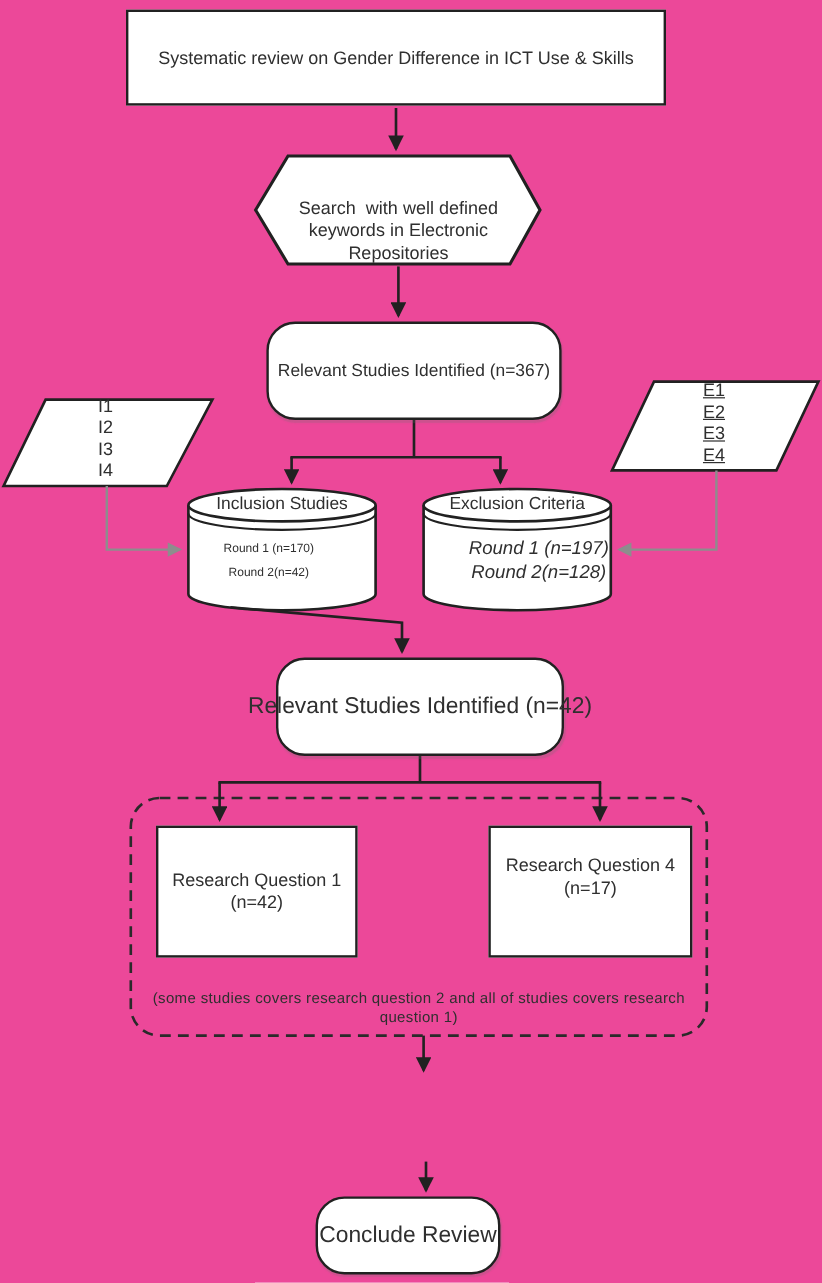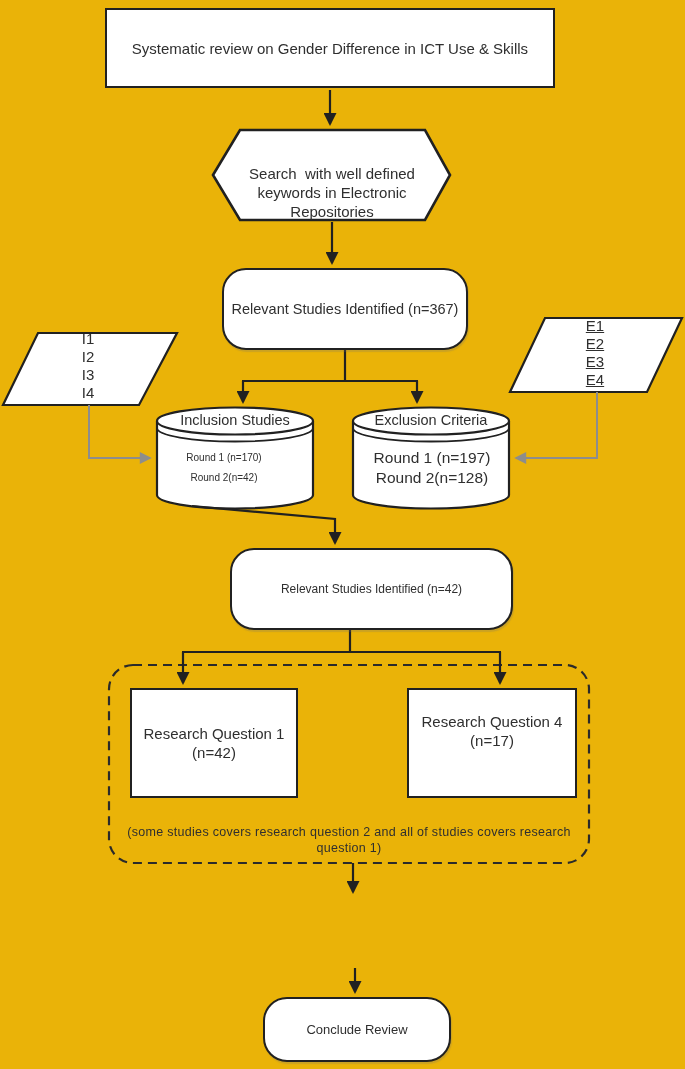--- a/index.html
+++ b/index.html
@@ -1,46 +1,46 @@
 <!DOCTYPE html>
 <html><head>
 <meta charset="utf-8">
 <style>
   html,body{margin:0;padding:0;background:#fcfcfc;}
-  #stage{position:relative;width:685px;height:1069px;background:#eab308;overflow:hidden;
+  #stage{position:relative;width:685px;height:1069px;background:#ec4899;overflow:hidden;
          font-family:"Liberation Sans",sans-serif;}
   #diagram-svg{position:absolute;left:0;top:0;z-index:1;}
   .shape{fill:#ffffff;stroke:#212121;stroke-width:2.6;}
   .thin{stroke-width:2.2;}
   .rim{fill:none;stroke:#212121;stroke-width:1.8;}
   .conn{fill:none;stroke:#212121;stroke-width:2.2;}
   .gconn{fill:none;stroke:#8d8d8d;stroke-width:2;}
   .dashedbox{fill:none;stroke:#2a2a2a;stroke-width:2.2;stroke-dasharray:9 6;}
   .bx{position:absolute;box-sizing:border-box;background:#ffffff;border:2.4px solid #212121;
       display:flex;align-items:center;justify-content:center;text-align:center;
       color:#2f2f2f;white-space:pre;z-index:2;}
   .rnd{border-radius:24px;border-width:2.2px;box-shadow:1px 2px 1px rgba(110,110,110,0.25);}
   #bx-title{left:105px;top:8px;width:450px;height:80px;font-size:15px;}
   #bx-n367{left:222px;top:268px;width:246px;height:82px;font-size:14.5px;}
-  #bx-n42{left:230px;top:548px;width:283px;height:82px;font-size:12px;}
+  #bx-n42{left:230px;top:548px;width:240px;height:82px;font-size:19px;}
   #bx-rq1{left:130px;top:688px;width:168px;height:110px;align-items:flex-start;
           padding-top:34px;font-size:15px;line-height:19px;}
   #bx-rq2{left:407px;top:688px;width:170px;height:110px;align-items:flex-start;
           padding-top:22px;font-size:15px;line-height:19px;}
   #bx-inf{left:158px;top:897px;width:388px;height:71px;border-radius:32px;
           font-size:15px;line-height:19px;}
-  #bx-conclude{left:263px;top:997px;width:188px;height:65px;font-size:13px;}
+  #bx-conclude{left:263px;top:997px;width:154px;height:65px;font-size:19px;}
   .lbl{position:absolute;color:#2f2f2f;text-align:center;white-space:pre;z-index:3;}
   #lbl-hex{left:222px;top:149px;width:220px;font-size:15px;line-height:19px;margin-top:15px;}
   #lbl-i{left:38px;top:330px;width:100px;font-size:15px;line-height:18px;}
   #lbl-e{left:545px;top:317px;width:100px;font-size:15px;line-height:18px;text-decoration:underline;}
   #lbl-incl-title{left:145px;top:412px;width:180px;font-size:14.5px;}
   #lbl-incl-rounds{left:124px;top:448px;width:200px;font-size:10px;line-height:19.5px;}
   #lbl-excl-title{left:341px;top:412px;width:180px;font-size:14.5px;}
-  #lbl-excl-rounds{left:332px;top:448px;width:200px;font-size:15.5px;line-height:19.5px;}
+  #lbl-excl-rounds{left:349px;top:448px;width:200px;font-size:15.5px;font-style:italic;line-height:19.5px;}
   #lbl-note{left:114px;top:824px;width:470px;font-size:12.5px;line-height:16px;letter-spacing:0.3px;}
 </style>
 </head>
 <body>
 
 <div id="stage">
 
   <svg id="diagram-svg" width="685" height="1069" viewBox="0 0 685 1069" xmlns="http://www.w3.org/2000/svg">
     <defs>
       <marker id="mb" viewBox="0 0 10 10" refX="8.5" refY="5" markerWidth="14" markerHeight="13" orient="auto" markerUnits="userSpaceOnUse">

